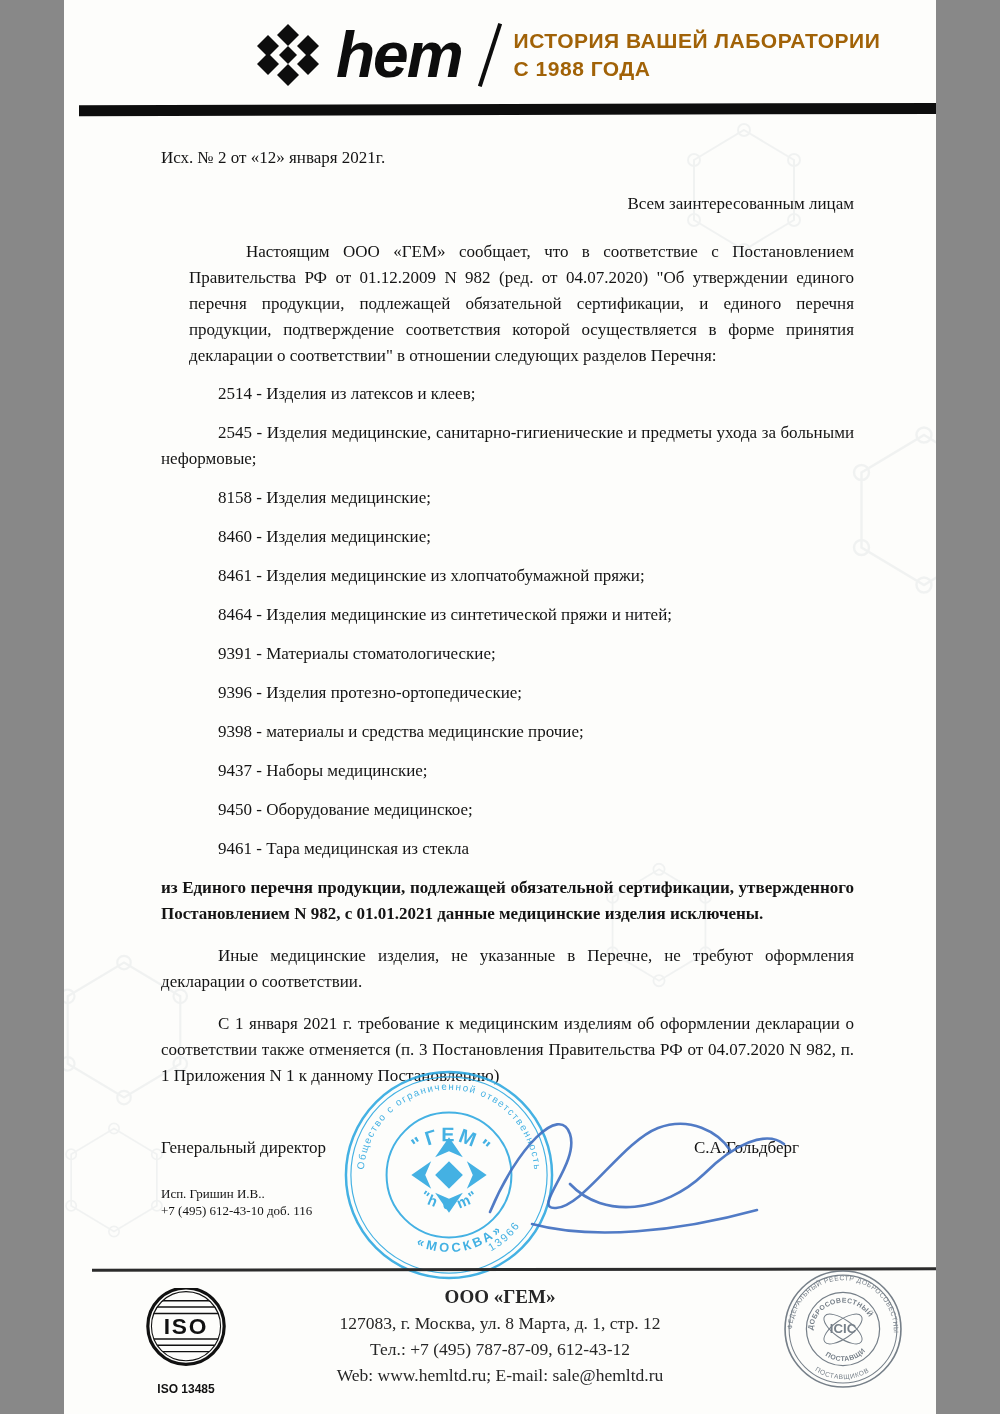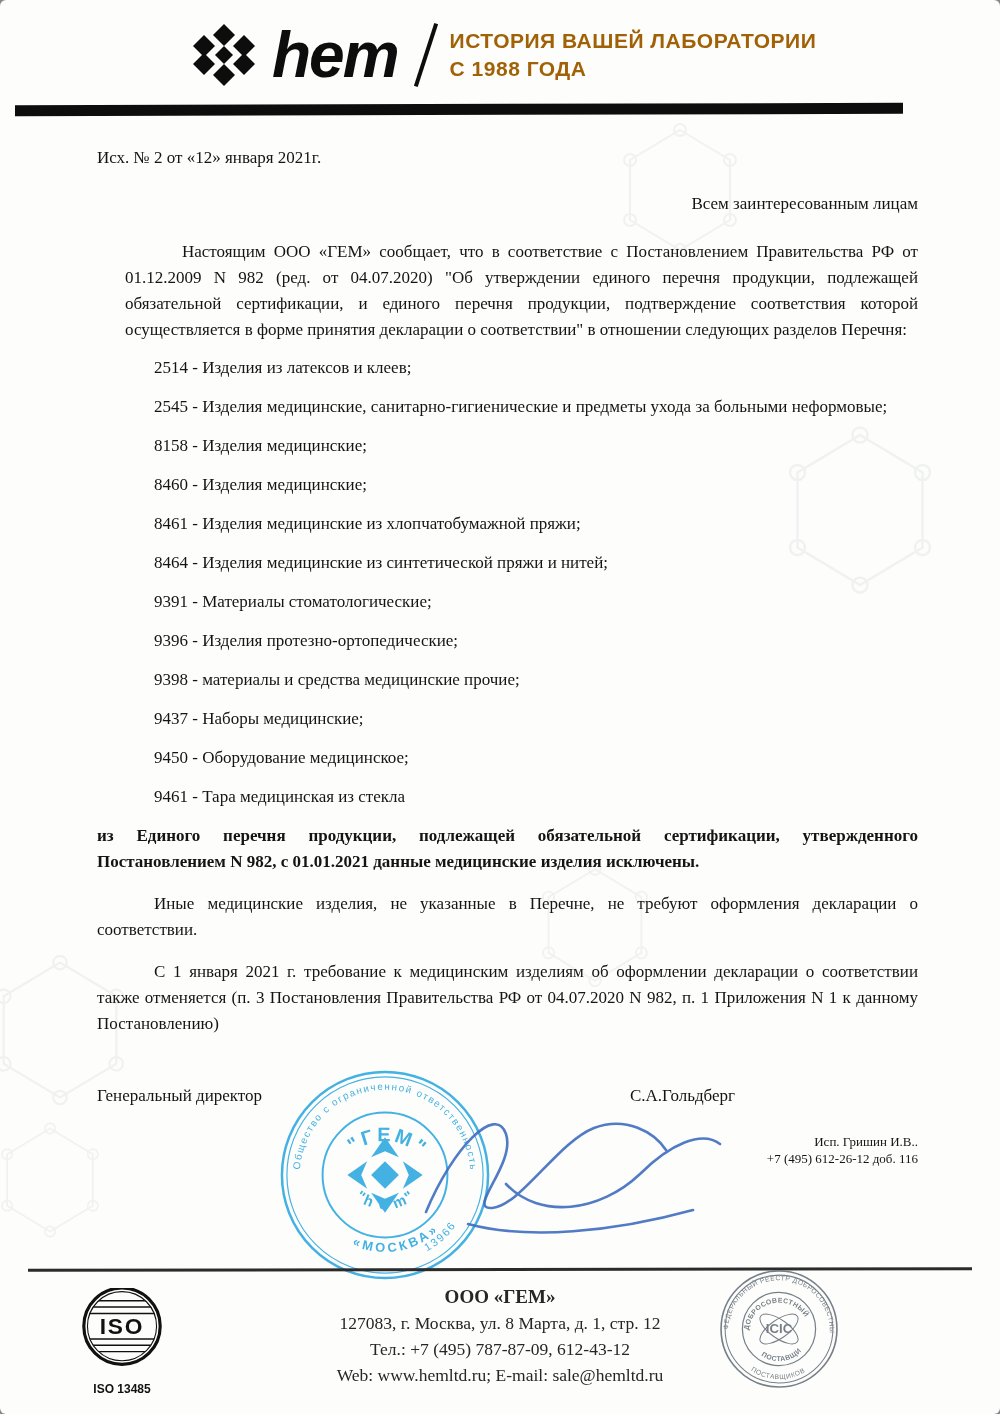--- a/index.html
+++ b/index.html
@@ -1,20 +1,19 @@
 <!DOCTYPE html>
 <html><head>
 <meta charset="utf-8">
 <style>
   html,body{margin:0;padding:0;background:#888;}
   .page{
-    position:relative;width:1000px;height:1414px;margin:0 auto;
+    position:relative;width:872px;height:1414px;margin:0 auto;
     background:#fdfdfb;color:#141414;overflow:hidden;
     font-family:"Liberation Serif", serif;
-    border-radius:6px;
   }
   
   .header{padding-top:22px;}
   .logo-row{display:flex;align-items:center;margin-left:182px;}
   .logo-icon{width:84px;height:66px;flex:0 0 auto;}
   .brand{
     font-family:"Liberation Sans", sans-serif;font-weight:bold;font-style:italic;
     font-size:64px;letter-spacing:-2px;color:#0d0d0d;line-height:1;margin-left:6px;
   }
   .slash{width:4px;height:66px;background:#0d0d0d;transform:rotate(18deg);margin:0 22px 0 26px;}
@@ -28,21 +27,21 @@
   .addressee{margin-top:20px;text-align:right;}
   .para{margin:0;text-align:justify;text-indent:57px;}
   .intro{margin-top:22px;margin-left:28px;}
   .items{margin-top:12px;}
   .item{margin:0 0 13px 0;text-align:justify;text-indent:57px;}
   .bold-para{margin-top:5px;font-weight:bold;text-align:justify;text-indent:0;}
   .p2{margin-top:16px;}
   .p3{margin-top:16px;}
   .sig-row{position:relative;margin-top:46px;height:26px;}
   .sig-name{position:absolute;left:533px;top:0;}
-  .executor{margin-top:24px;font-size:13px;line-height:17px;text-align:right;}
+  .executor{margin-top:24px;font-size:13px;line-height:17px;}
   
   .stamp{position:absolute;left:276px;top:1066px;width:218px;height:218px;opacity:.88;pointer-events:none;}
   .signature{position:absolute;left:408px;top:1092px;width:330px;height:150px;opacity:.9;pointer-events:none;}
   .divider{position:absolute;left:28px;top:1268px;width:944px;height:2.5px;background:#2b2b2b;transform:rotate(-.1deg);}
   .footer{
     position:absolute;left:0;top:1284px;width:100%;text-align:center;
     font-family:Liberation Serif, serif;color:#262626;line-height:26px;
   }
   .footer .company{font-size:19px;font-weight:bold;}
   .footer .fline{font-size:17.5px;}
@@ -160,21 +159,21 @@
     <p class="para p2">Иные медицинские изделия, не указанные в Перечне, не требуют оформления декларации о соответствии.</p>
     <p class="para p3">С 1 января 2021 г. требование к медицинским изделиям об оформлении декларации о соответствии также отменяется (п. 3 Постановления Правительства РФ от 04.07.2020 N 982, п. 1 Приложения N 1 к данному Постановлению)</p>
 
     <div class="sig-row">
       <span>Генеральный директор</span>
       <span class="sig-name">С.А.Гольдберг</span>
     </div>
 
     <div class="executor">
       <div>Исп. Гришин И.В..</div>
-      <div>+7 (495) 612-26-12 доб. 116</div>
+      <div>+7 (495) 612-43-10 доб. 116</div>
     </div>
   </div>
 
   <svg class="stamp" viewBox="0 0 220 220">
     <defs>
       <path id="ringTop" d="M 24,110 A 86,86 0 0 1 196,110"></path>
       <path id="ringBottom" d="M 22,110 A 88,88 0 0 0 198,110"></path>
       <path id="innerTop" d="M 62,112 A 50,50 0 0 1 158,112"></path>
       <path id="innerBottom" d="M 66,112 A 46,46 0 0 0 154,112"></path>
       <path id="cityArc" d="M 55,165 A 78,78 0 0 0 165,165"></path>

